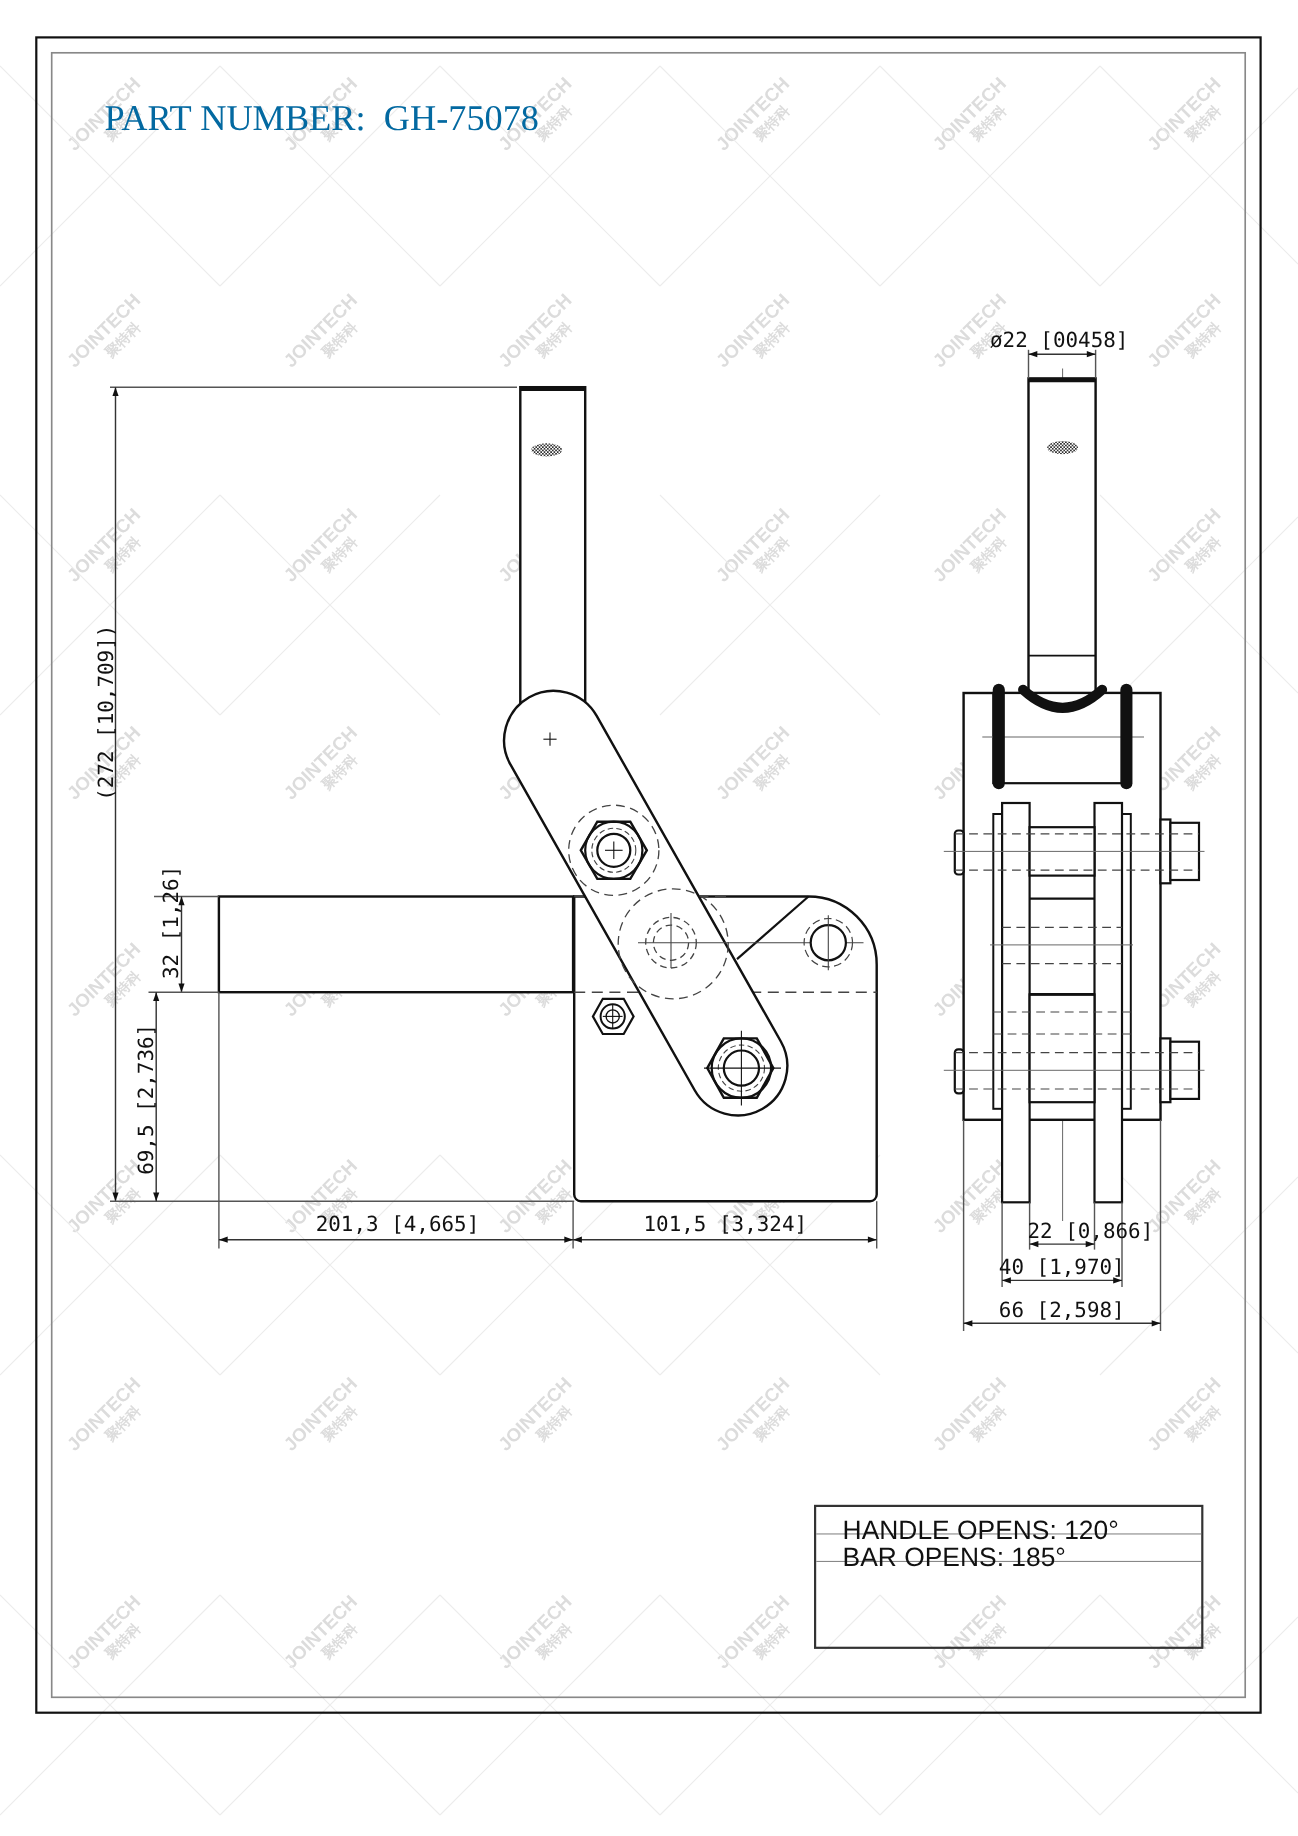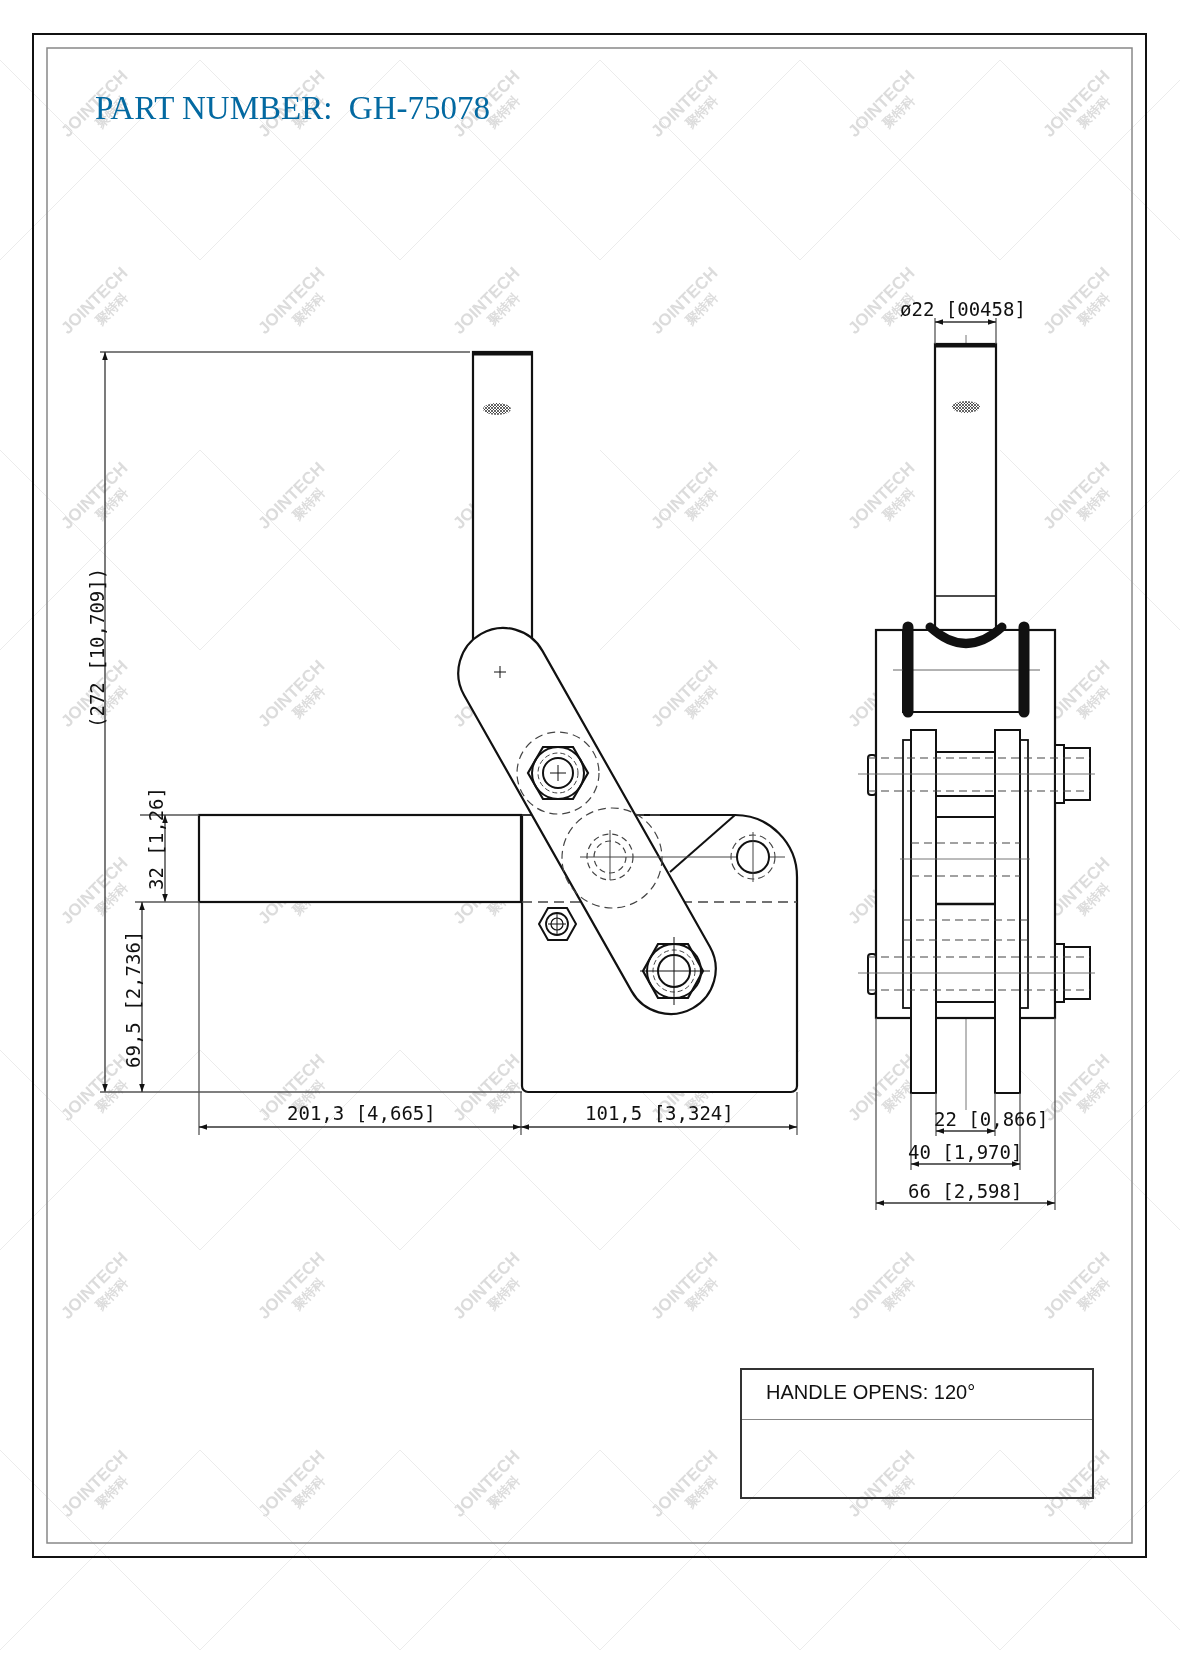--- a/index.html
+++ b/index.html
@@ -2,21 +2,21 @@
 <html><head>
 <meta charset="utf-8">
 <style>
   html, body { margin: 0; padding: 0; background: #ffffff; }
   body { width: 1180px; height: 1669px; position: relative; overflow: hidden; font-family: "DejaVu Sans", sans-serif; }
   svg.drawing { position: absolute; left: 0; top: 0; width: 1180px; height: 1669px; }
   .title { position: absolute; left: 95px; top: 90px; font-family: "Liberation Serif", serif; font-size: 33px; color: #0369a1; white-space: pre; }
   .dim { position: absolute; font-family: "DejaVu Sans Mono", monospace; font-size: 19px; color: #111; white-space: nowrap; letter-spacing: 0px; }
   .dim.v { transform-origin: left top; transform: rotate(-90deg); }
   .spec-table { position: absolute; left: 740px; top: 1368px; width: 354px; height: 131px; border: 2px solid #333; box-sizing: border-box; }
-  .spec-row { height: 50px; border-bottom: 1px solid #888; box-sizing: border-box; font-family: "Liberation Sans", sans-serif; font-size: 20px; color: #111; padding-left: 24px; line-height: 44px; }
+  .spec-row { height: 25px; border-bottom: 1px solid #888; box-sizing: border-box; font-family: "Liberation Sans", sans-serif; font-size: 24px; color: #111; padding-left: 24px; line-height: 44px; }
   .spec-row:last-child { border-bottom: none; }
   .wm { position: absolute; font-family: "Liberation Sans", sans-serif; font-weight: bold; font-size: 17px; color: #dcdcdc; transform: rotate(-45deg); transform-origin: left top; white-space: nowrap; line-height: 18px; }
   .wm span { display: block; font-size: 13px; margin-left: 30px; }
 </style>
 </head>
 <body>
 
 <div>
   <div class="wm" style="left:58px;top:128px"><b>JOINTECH</b><span>聚特科</span></div>
   <div class="wm" style="left:255px;top:128px"><b>JOINTECH</b><span>聚特科</span></div>
@@ -230,14 +230,15 @@
 <div class="dim" style="left:287px;top:1102px">201,3 [4,665]</div>
 <div class="dim" style="left:585px;top:1102px">101,5 [3,324]</div>
 
 <div class="dim" style="left:900px;top:298px">ø22 [00458]</div>
 <div class="dim" style="left:934px;top:1108px">22 [0,866]</div>
 <div class="dim" style="left:908px;top:1141px">40 [1,970]</div>
 <div class="dim" style="left:908px;top:1180px">66 [2,598]</div>
 
 <div class="spec-table">
   <div class="spec-row">HANDLE OPENS: 120°</div>
+  <div class="spec-row">BAR OPENS: 185°</div>
   <div class="spec-row"></div>
 </div>
 
 </body></html>

